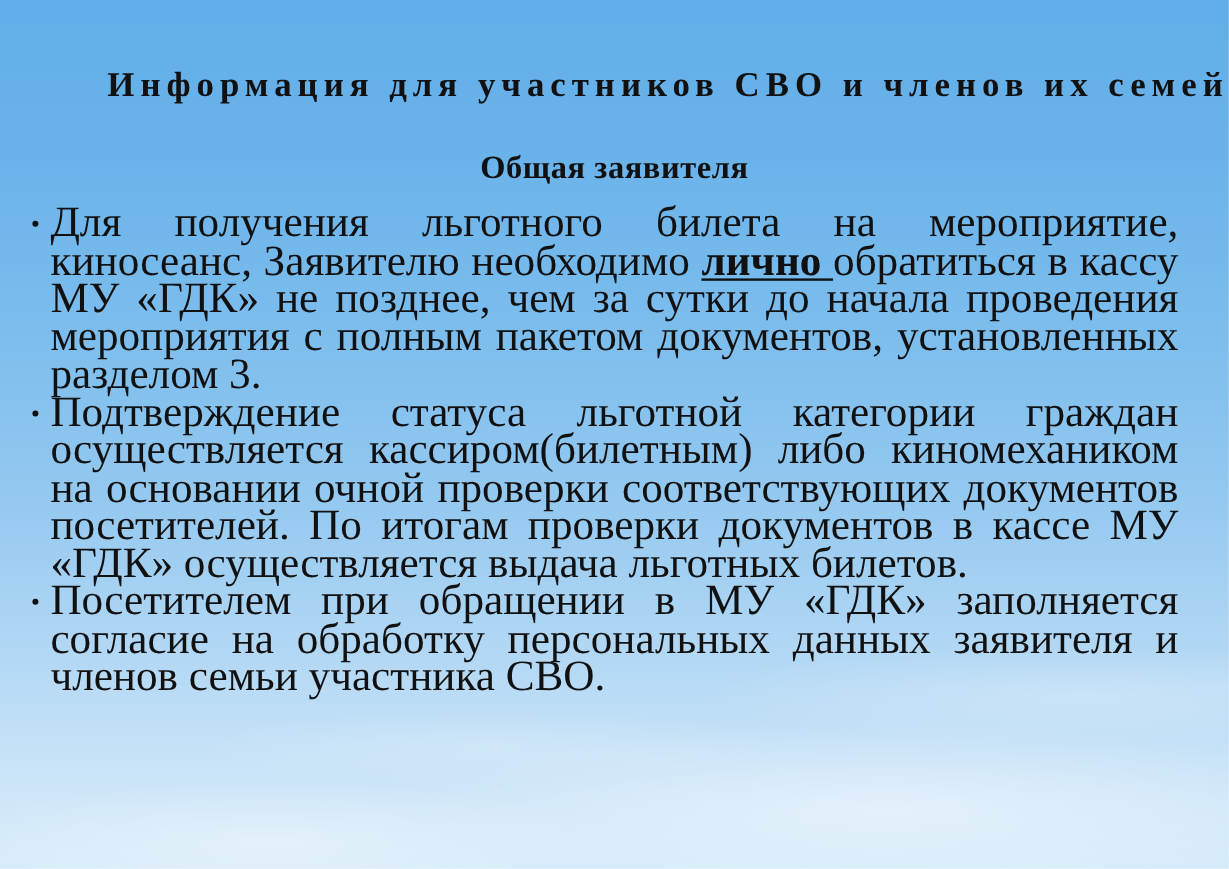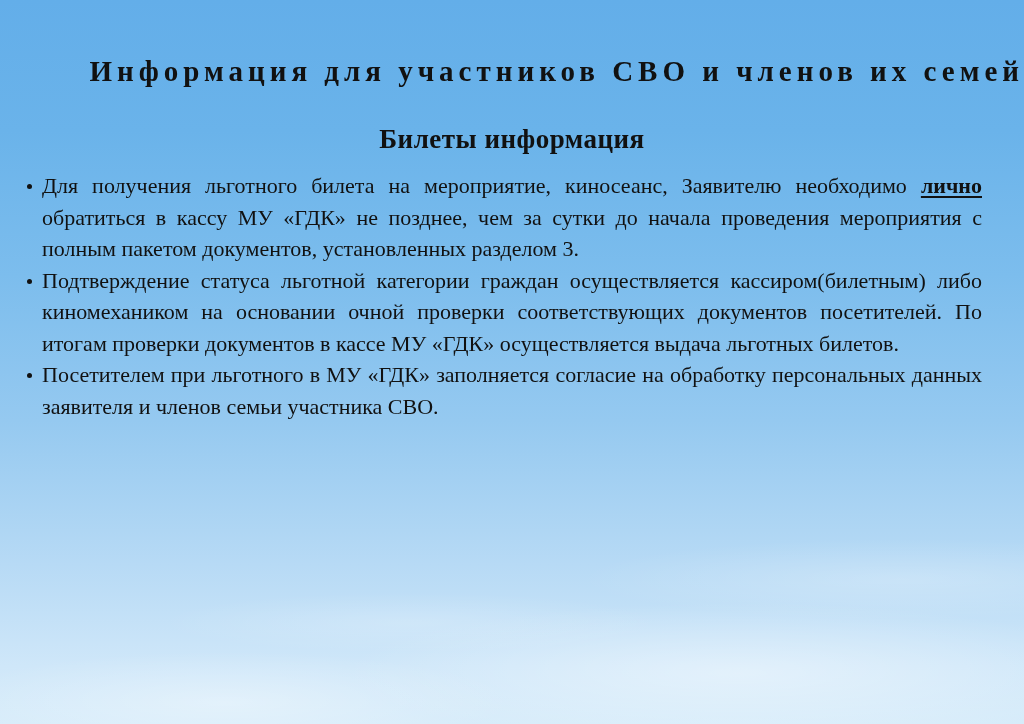--- a/index.html
+++ b/index.html
@@ -36,21 +36,21 @@
     text-align: center;
     font-size: 27px;
     line-height: 30px;
     font-weight: bold;
     letter-spacing: 0.5px;
   }
   .bullets {
     list-style: none;
     margin: 16px 42px 0 22px;
     padding: 0;
-    font-size: 22px;
+    font-size: 36px;
     line-height: 31.5px;
   }
   .bullet {
     position: relative;
     padding-left: 20px;
     text-align: justify;
     text-align-last: left;
   }
   .bullet::before {
     content: "";
@@ -67,19 +67,19 @@
     text-decoration: underline;
     text-decoration-thickness: 2px;
     text-underline-offset: 3px;
   }
 </style>
 </head>
 <body>
 
 <div class="slide">
   <h1 class="title">Информация для участников СВО и членов их семей</h1>
-  <h2 class="subtitle">Билеты информация</h2>
+  <h2 class="subtitle">Общая заявителя</h2>
   <ul class="bullets">
     <li class="bullet"><span>Для получения льготного билета на мероприятие, киносеанс, Заявителю необходимо </span><span class="em-word">лично </span><span>обратиться в кассу МУ «ГДК» не позднее, чем за сутки до начала проведения мероприятия с полным пакетом документов, установленных разделом 3.</span></li>
     <li class="bullet"><span>Подтверждение статуса льготной категории граждан осуществляется кассиром(билетным) либо киномехаником на основании очной проверки соответствующих документов посетителей. По итогам проверки документов в кассе МУ «ГДК» осуществляется выдача льготных билетов.</span></li>
-    <li class="bullet"><span>Посетителем при льготного в МУ «ГДК» заполняется согласие на обработку персональных данных заявителя и членов семьи участника СВО.</span></li>
+    <li class="bullet"><span>Посетителем при обращении в МУ «ГДК» заполняется согласие на обработку персональных данных заявителя и членов семьи участника СВО.</span></li>
   </ul>
 </div>
 
 </body></html>

